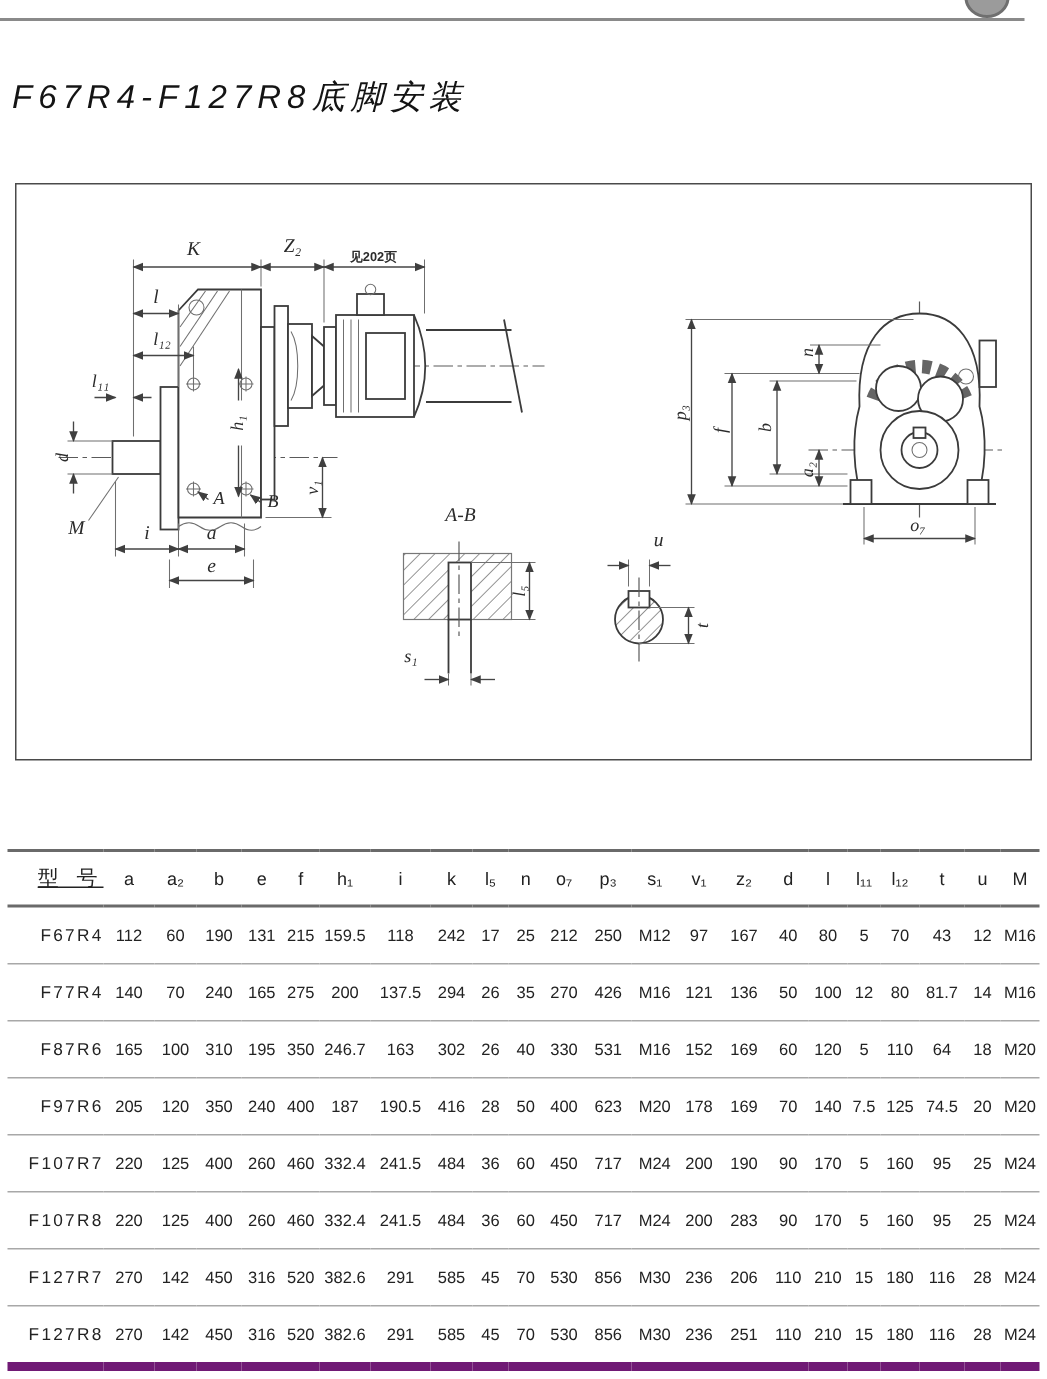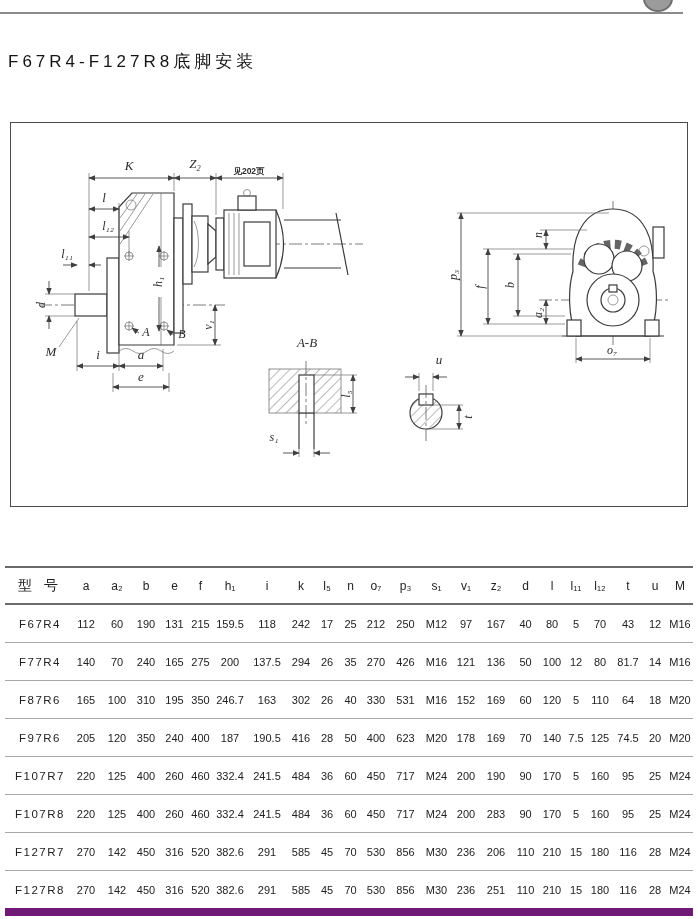--- a/index.html
+++ b/index.html
@@ -7,22 +7,22 @@
     width:698px;height:919px;position:relative;background:#ffffff;
     font-family:"Liberation Sans","DejaVu Sans",sans-serif;color:#1f1f1f;
     overflow:hidden;
   }
   .top-rule{position:absolute;left:0;top:12px;width:683px;height:2px;background:#8a8a8a;}
   .logo{
     position:absolute;left:643px;top:-15px;width:30px;height:27px;border-radius:50%;
     background:#9b9b9b;border:2px solid #6f6f6f;box-sizing:border-box;
   }
   .page-title{
-    position:absolute;left:8px;top:50px;font-size:17px;letter-spacing:4px;
-    color:#141414;white-space:nowrap;
+    position:absolute;left:8px;top:50px;font-size:22px;letter-spacing:4px;
+    color:#141414;white-space:nowrap;font-style:italic;
   }
   .drawing-box{
     position:absolute;left:10px;top:122px;width:676px;height:383px;
     border:1px solid #4a4a4a;box-sizing:content-box;background:#fff;
   }
   svg .obj{stroke:#3b3b3b;stroke-width:1.2;fill:none}
   svg .objf{stroke:#3b3b3b;stroke-width:1.2;fill:#ffffff}
   svg .thin{stroke:#6f6f6f;stroke-width:0.7;fill:none}
   svg .dim{stroke:#454545;stroke-width:0.9;fill:none}
   svg .cl{stroke:#5a5a5a;stroke-width:0.8;fill:none;stroke-dasharray:13 3 3 3}
@@ -30,27 +30,27 @@
   svg .lblb{font:italic 13px "Liberation Serif","DejaVu Serif",serif;fill:#2b2b2b}
   svg .pg{font:bold 8.5px "Liberation Sans","DejaVu Sans",sans-serif;fill:#2b2b2b}
 
   .table-wrap{position:absolute;left:5px;top:566px;width:688px;}
   table.dims{border-collapse:collapse;width:688px;table-layout:fixed;}
   table.dims th{
     font-weight:normal;font-size:12px;color:#222;height:35px;text-align:center;
     border-top:2px solid #6a6a6a;border-bottom:2px solid #6a6a6a;padding:0;
     font-family:"Liberation Sans","DejaVu Sans",sans-serif;
   }
-  table.dims th.model-h{text-align:center;padding-left:6px;font-size:14px;letter-spacing:4px;}
+  table.dims th.model-h{text-align:right;padding-left:6px;font-size:14px;letter-spacing:4px;text-decoration:underline;}
   table.dims td{
     font-size:11px;color:#222;height:37px;text-align:center;padding:0;
     border-bottom:1px solid #a8a8a8;font-family:"Liberation Sans","DejaVu Sans",sans-serif;
   }
-  table.dims tr:last-child td{border-bottom:8px solid #701a75;}
-  table.dims td.model{ text-align:center;padding-left:6px;font-size:11.5px;letter-spacing:1.5px;}
+  table.dims tr:last-child td{border-bottom:6px solid #701a75;}
+  table.dims td.model{ text-align:right;padding-left:6px;font-size:11.5px;letter-spacing:1.5px;}
 </style>
 </head>
 <body>
 
 <div class="top-rule"></div>
 <div class="logo"></div>
 <div class="page-title">F67R4-F127R8底脚安装</div>
 
 <div class="drawing-box">
 <svg viewBox="0 0 676 383" width="676" height="383">

